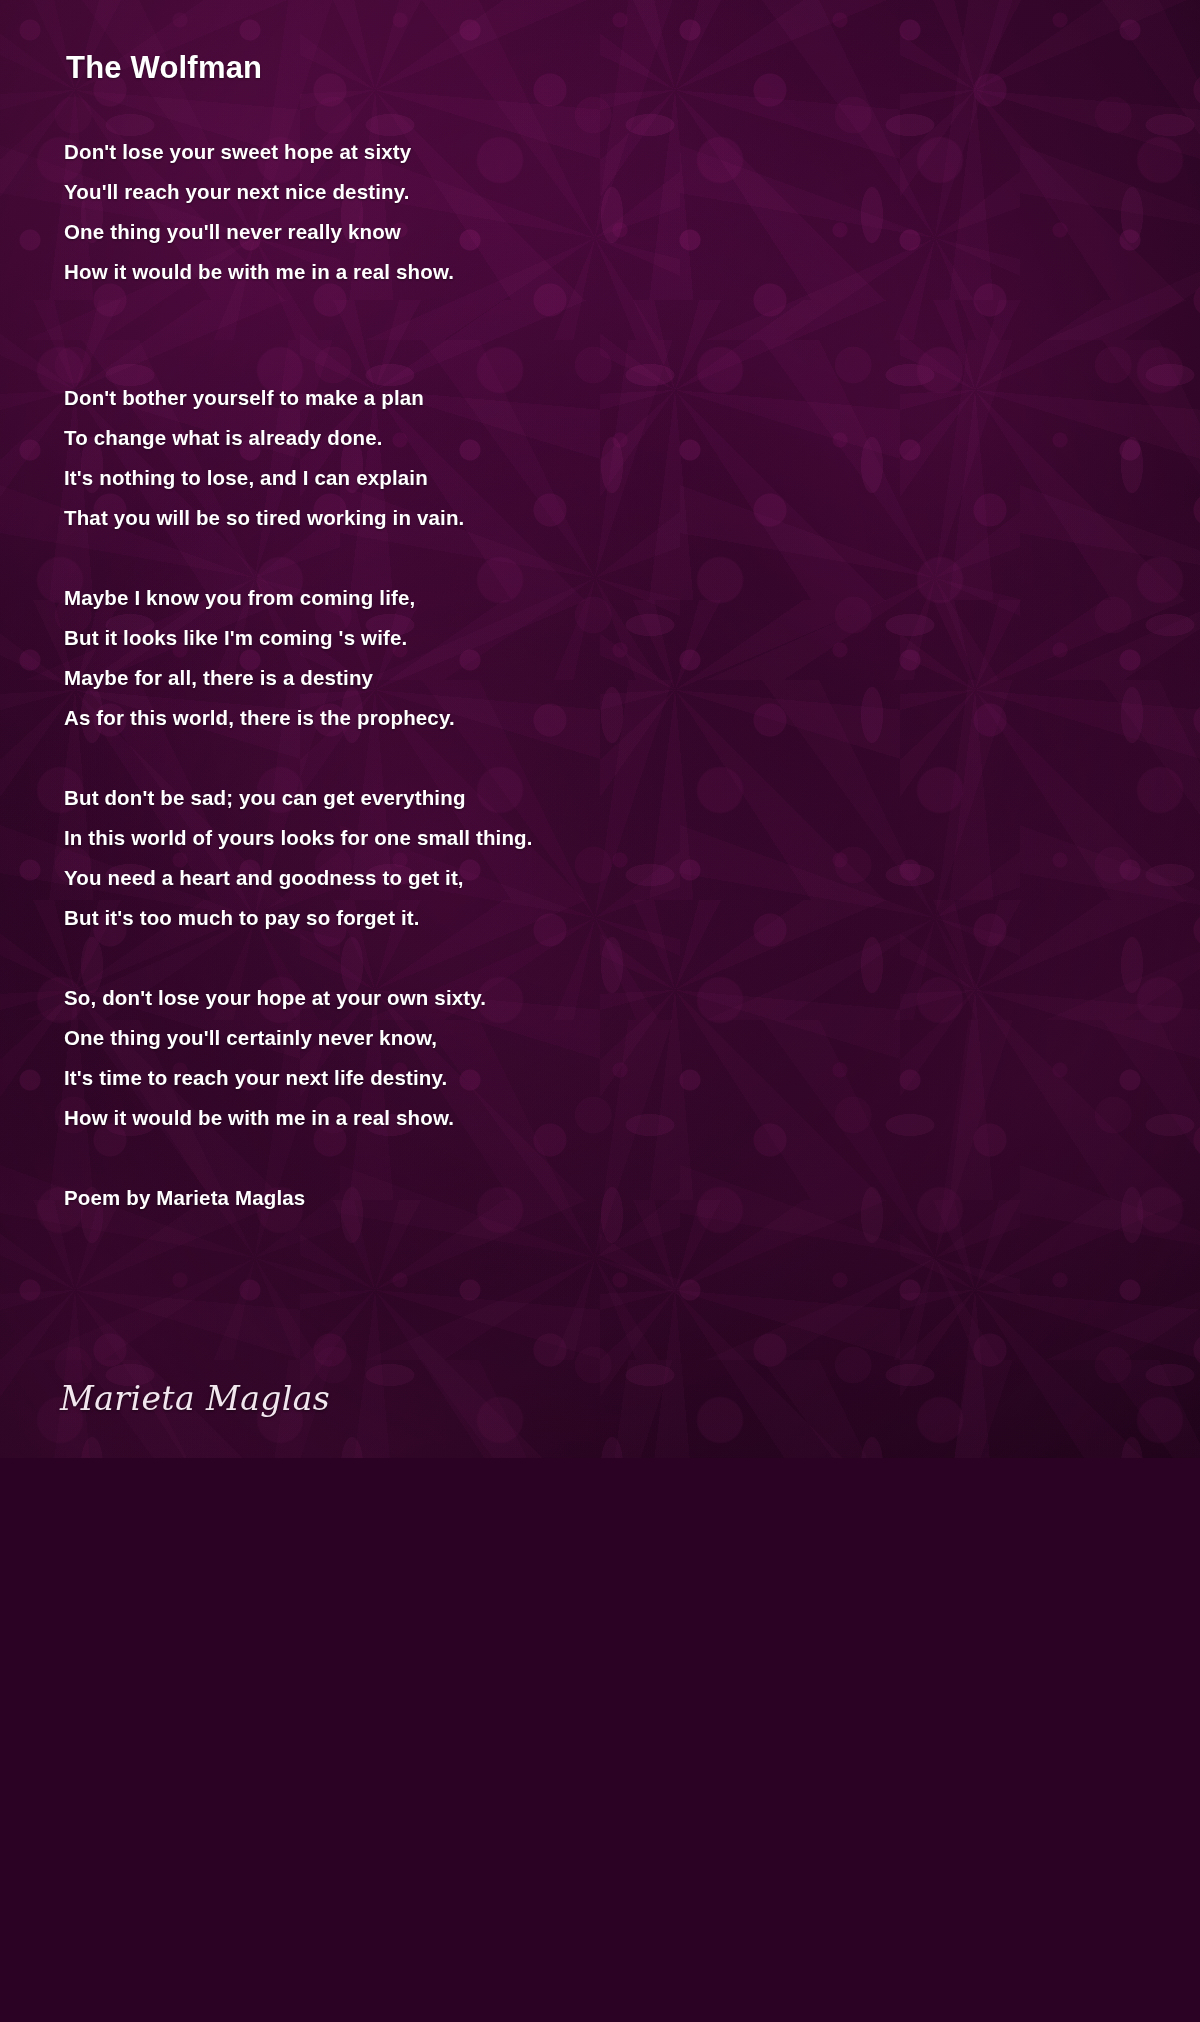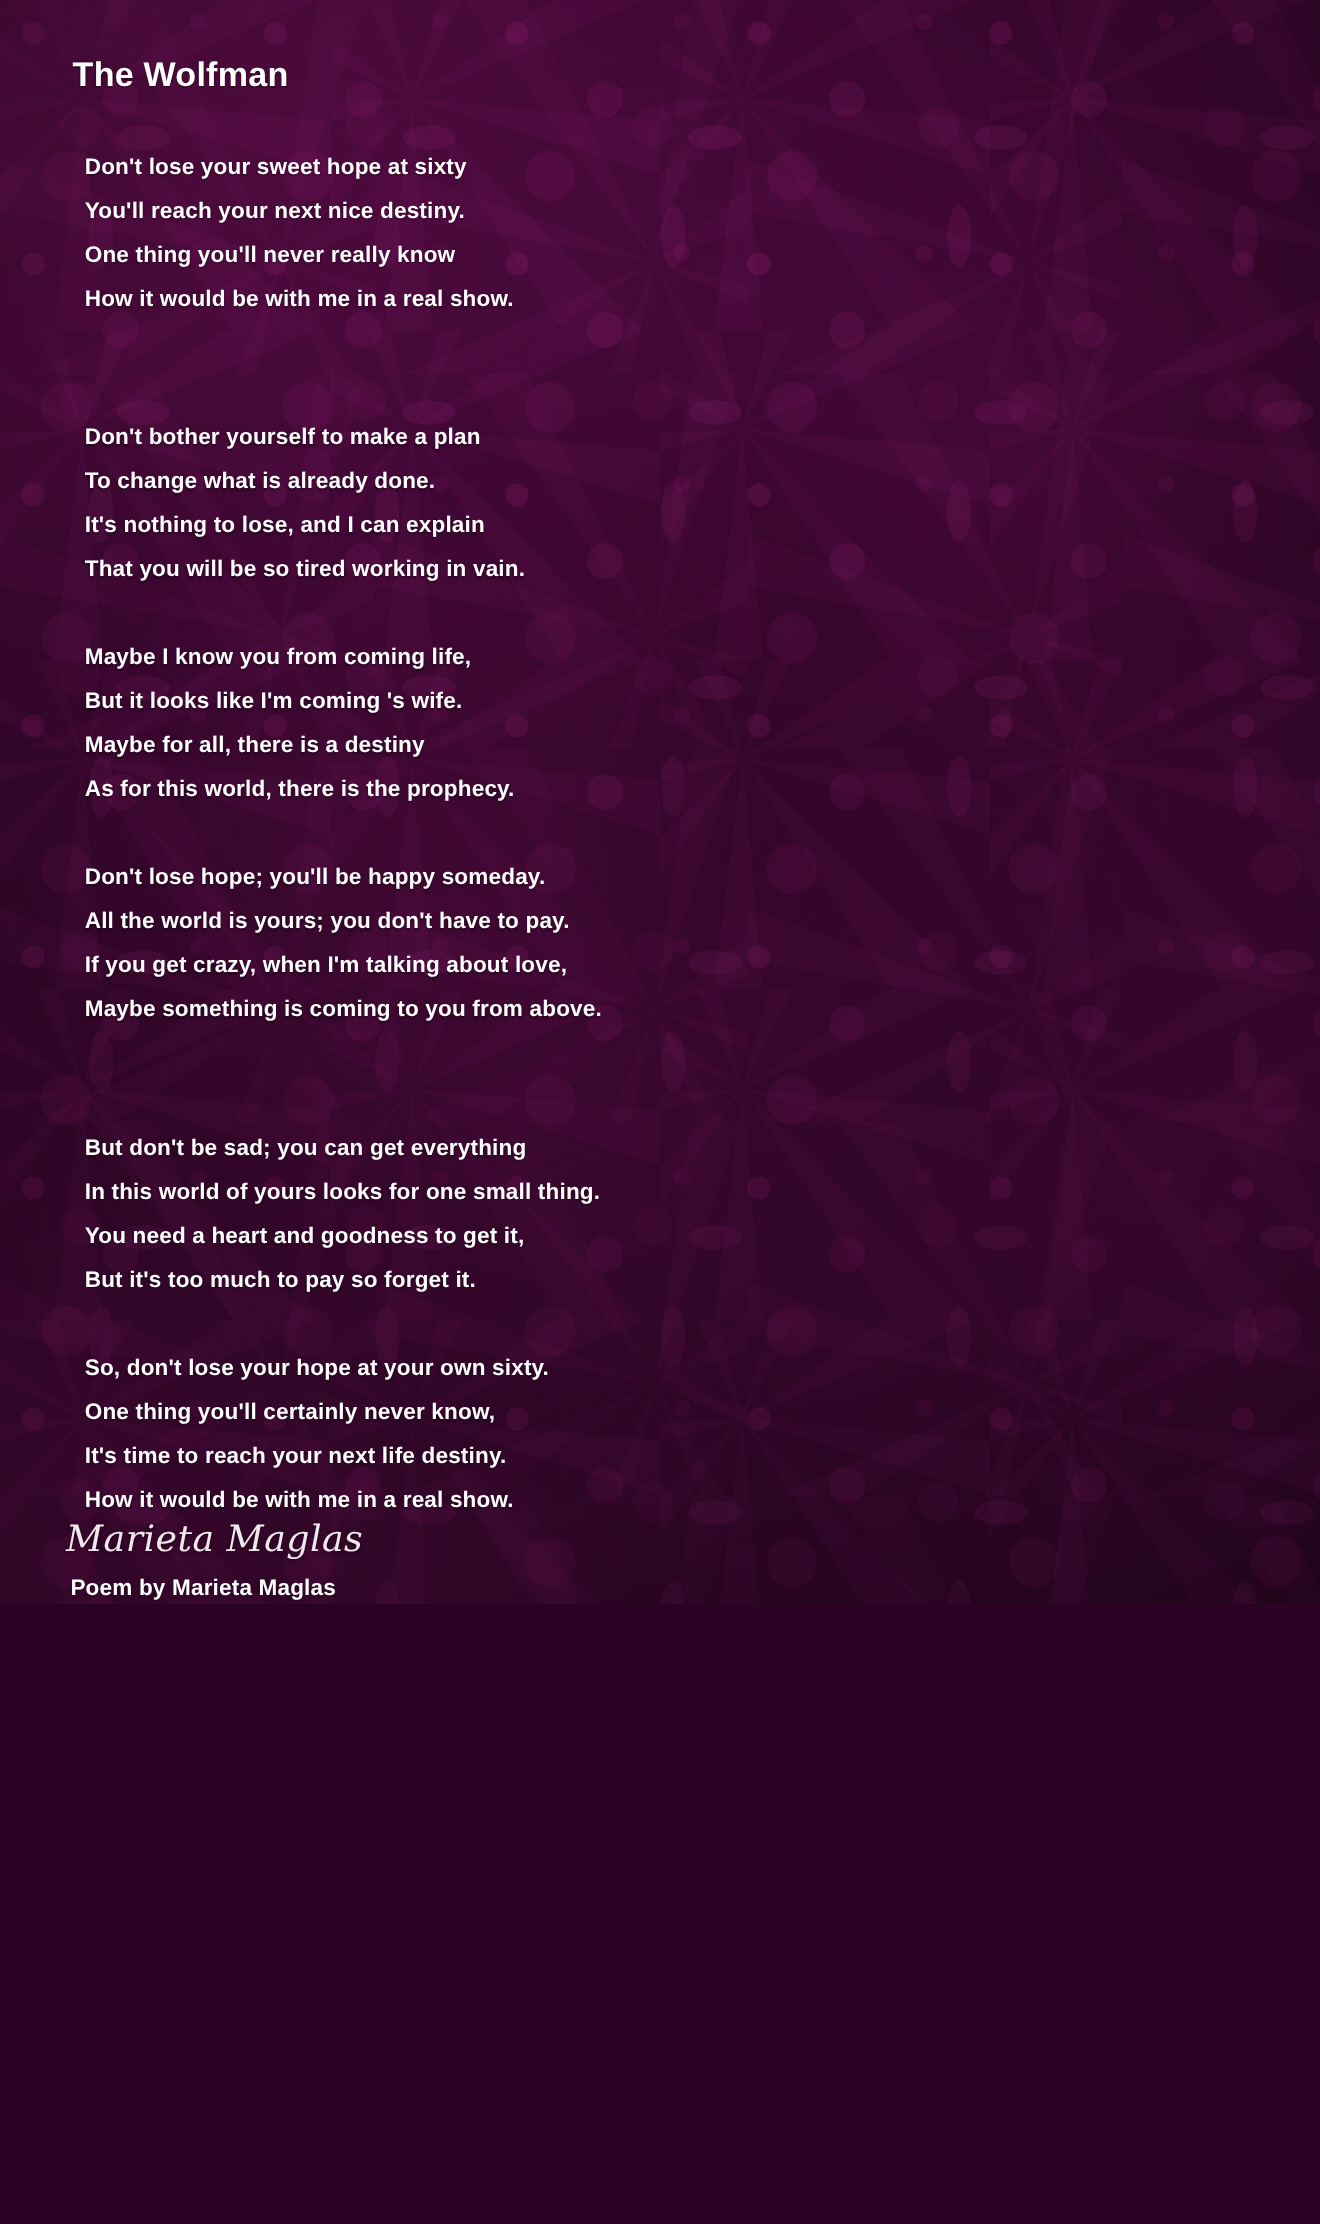--- a/index.html
+++ b/index.html
@@ -83,21 +83,21 @@
     font-weight: bold;
     letter-spacing: .2px;
     margin: 10px 0 0 2px;
     text-shadow: 0 1px 2px rgba(0,0,0,.5);
   }
 
   .poem-body {
     margin-top: 46px;
   }
   .stanza {
-    margin: 0 0 40px 13px;
+    margin: 0 0 40px 0;
   }
   .stanza.gap-lg {
     margin-bottom: 86px;
   }
   .line {
     color: #ffffff;
     font-size: 20.5px;
     font-weight: bold;
     line-height: 40px;
     letter-spacing: .15px;
@@ -156,26 +156,20 @@
         <div class="line">That you will be so tired working in vain.</div>
       </div>
 
       <div class="stanza">
         <div class="line">Maybe I know you from coming life,</div>
         <div class="line">But it looks like I'm coming 's wife.</div>
         <div class="line">Maybe for all, there is a destiny</div>
         <div class="line">As for this world, there is the prophecy.</div>
       </div>
 
-      <div class="stanza gap-lg">
-        <div class="line">Don't lose hope; you'll be happy someday.</div>
-        <div class="line">All the world is yours; you don't have to pay.</div>
-        <div class="line">If you get crazy, when I'm talking about love,</div>
-        <div class="line">Maybe something is coming to you from above.</div>
-      </div>
 
       <div class="stanza">
         <div class="line">But don't be sad; you can get everything</div>
         <div class="line">In this world of yours looks for one small thing.</div>
         <div class="line">You need a heart and goodness to get it,</div>
         <div class="line">But it's too much to pay so forget it.</div>
       </div>
 
       <div class="stanza">
         <div class="line">So, don't lose your hope at your own sixty.</div>

